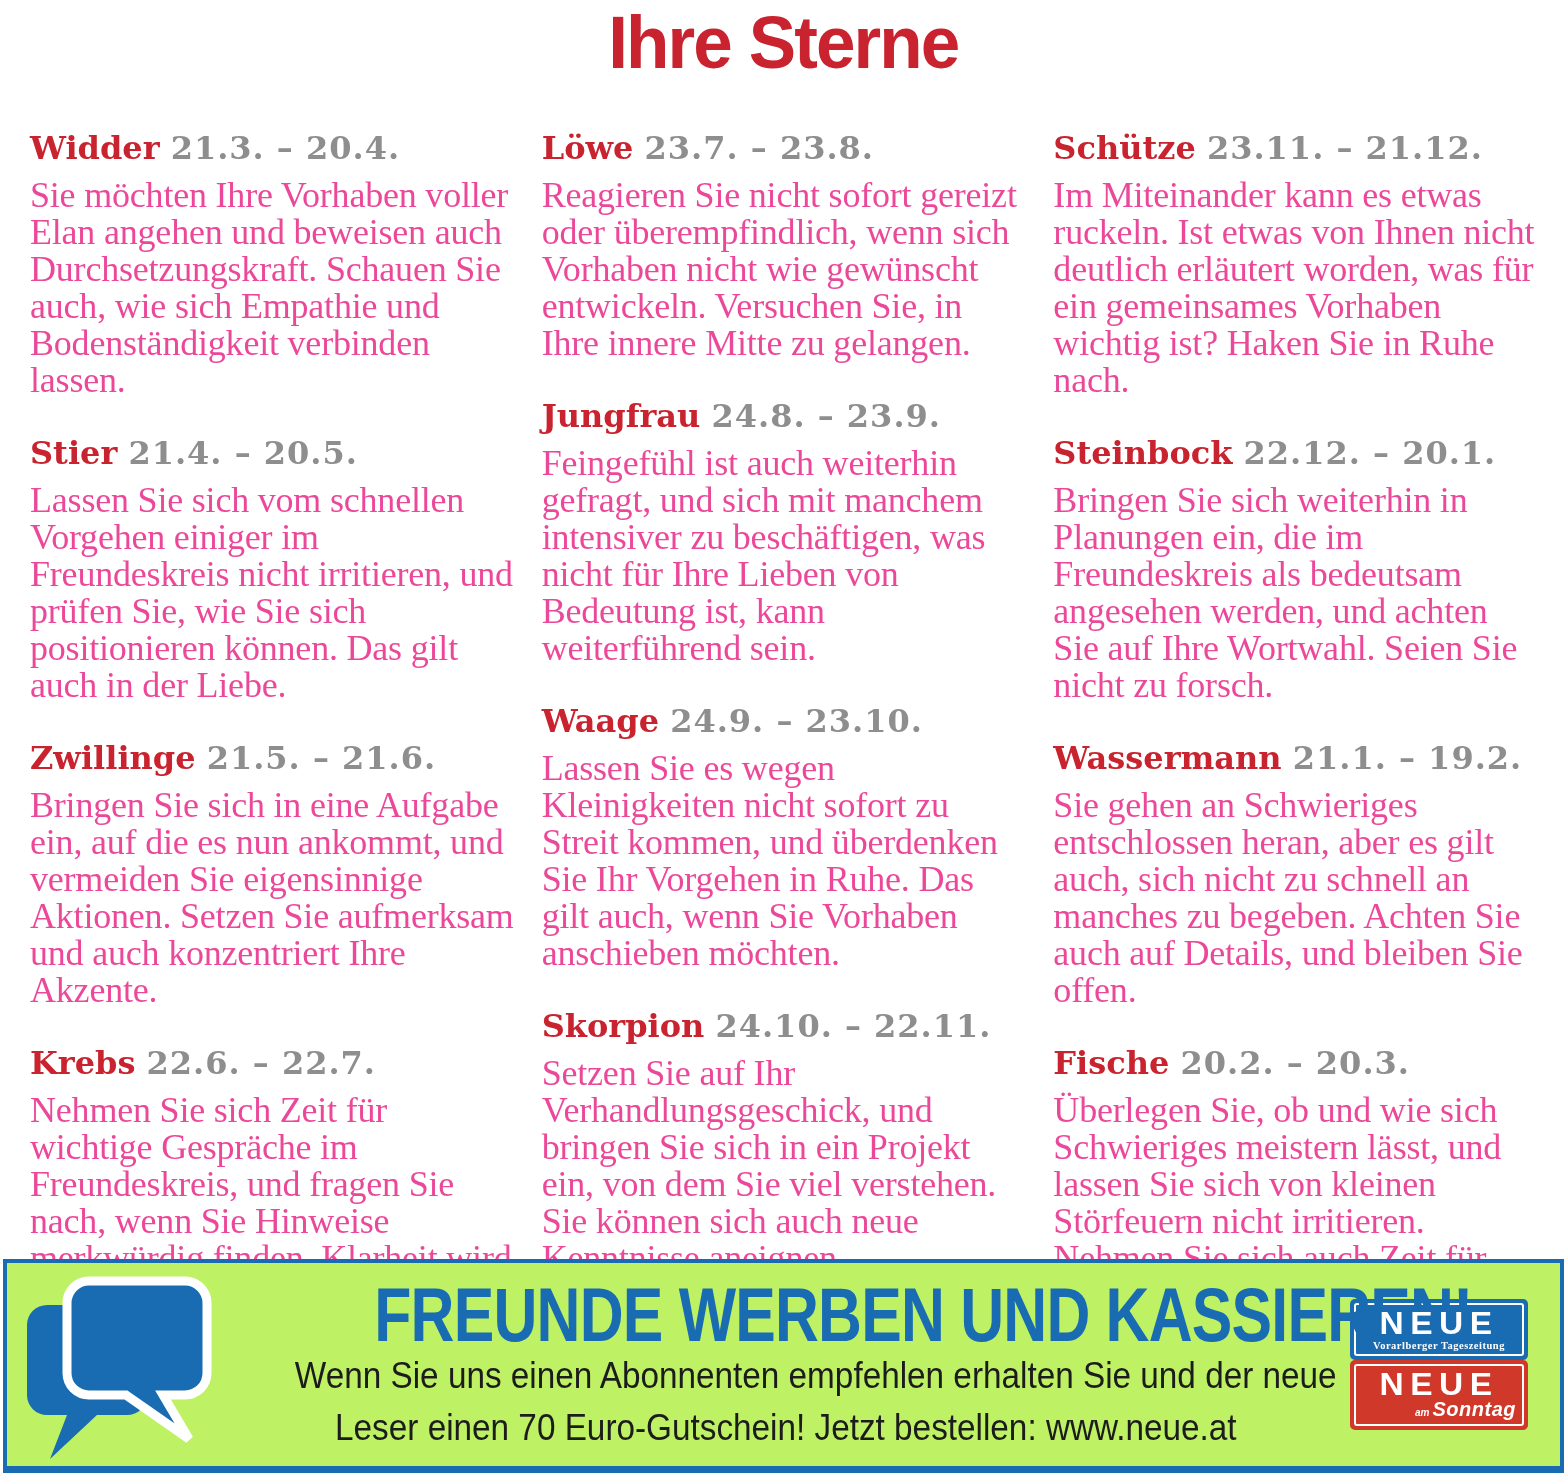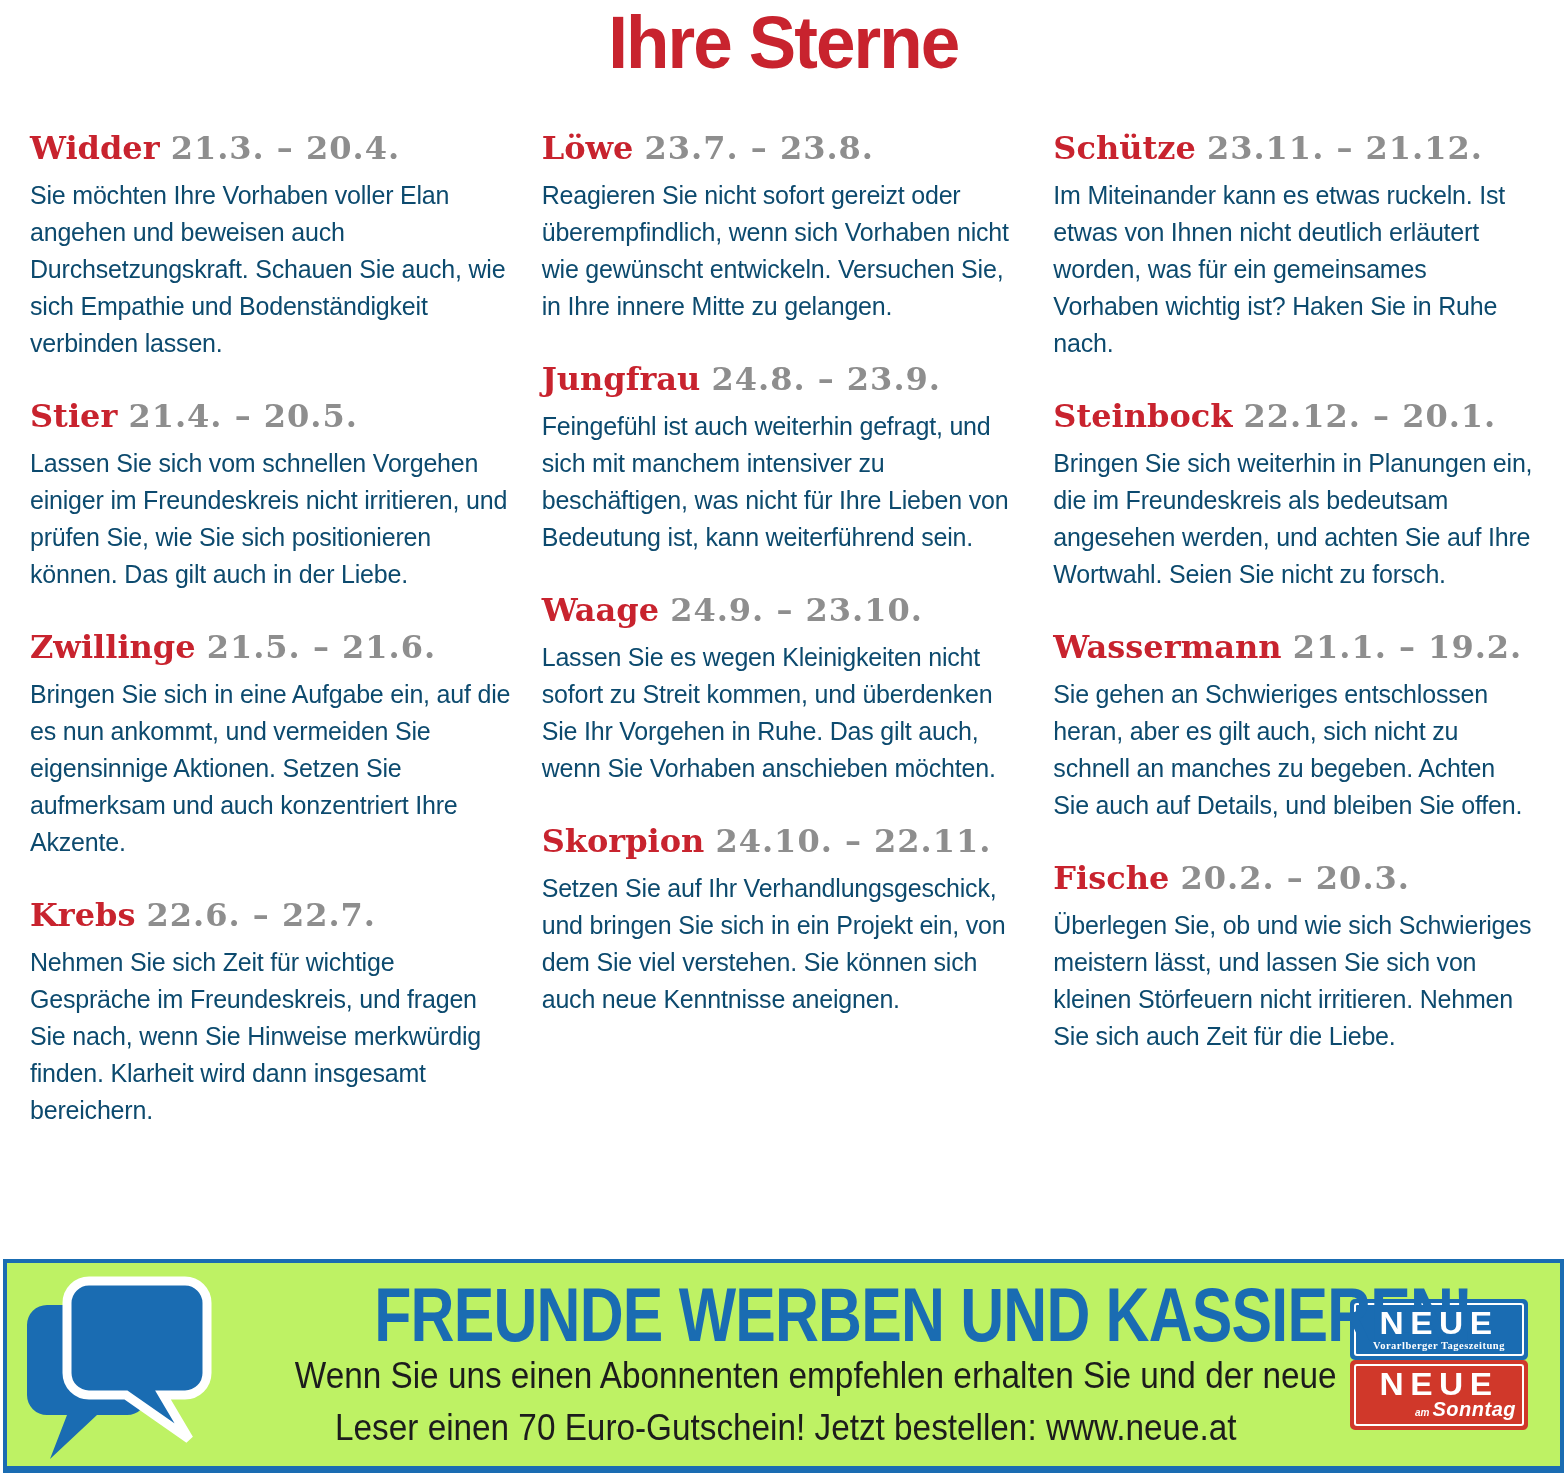--- a/index.html
+++ b/index.html
@@ -36,24 +36,24 @@
   .hblock-head {
     font-family: "DejaVu Serif", serif;
     font-weight: bold;
     font-size: 32px;
     margin-bottom: 10px;
     white-space: nowrap;
   }
   .sign-name { color: #c8232e; }
   .sign-dates { color: #8e8e8e; letter-spacing: 1px; }
   .hblock-text {
-    font-family: Liberation Sans, sans-serif;
-    font-size: 25px;
+    font-family: Liberation Serif, serif;
+    font-size: 36px;
     line-height: 37px;
-    color: #0c4a6e;
+    color: #ec4899;
     letter-spacing: -0.2px;
   }
 
   .banner {
     position: absolute;
     left: 3px; right: 3px;
     top: 1259px; bottom: 3px;
     border: 4px solid #1a6cb2;
     border-bottom-width: 7px;
     display: flex;

